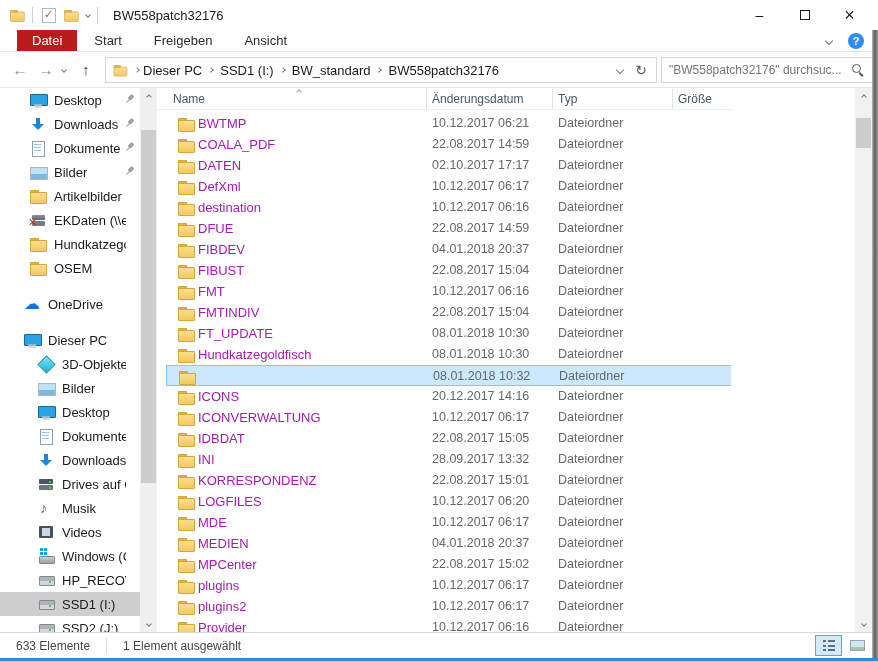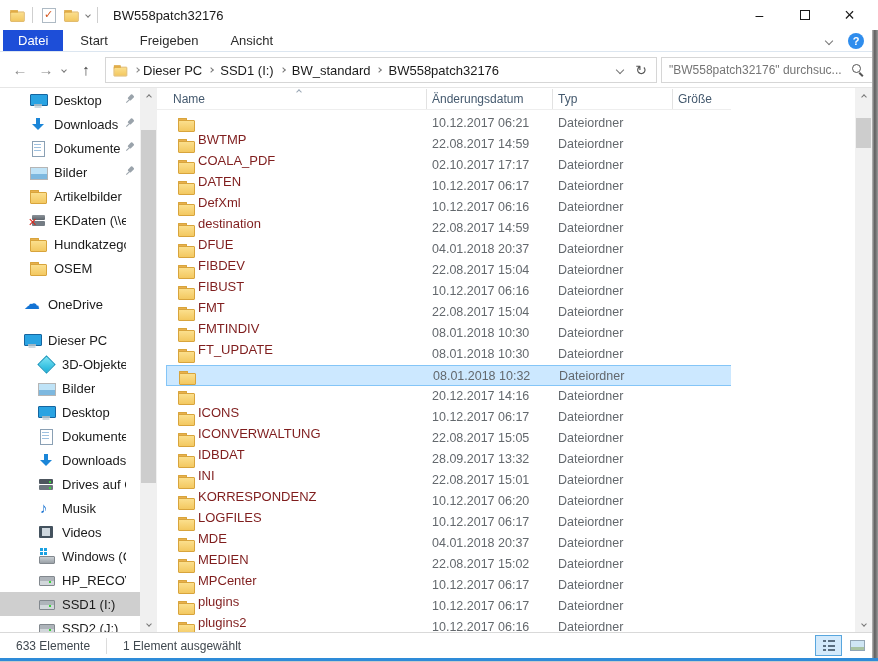--- a/index.html
+++ b/index.html
@@ -12,21 +12,21 @@
   .qat-sep { width:1px; height:16px; background:#cfcfcf; }
   .title-text { font-size:13px; color:#1a1a1a; margin-left:8px; white-space:nowrap; }
   .win-controls { position:absolute; right:6px; top:0; height:30px; display:flex; }
   .win-btn { width:45px; height:30px; display:flex; align-items:center; justify-content:center; color:#1a1a1a; font-size:14px; cursor:default; }
   .max-box { width:10px; height:10px; border:1px solid #1a1a1a; }
   .close-glyph { font-size:18px; line-height:1; }
 
   
   .tabrow { position:absolute; left:0; top:30px; width:100%; height:22px; background:#fff; border-bottom:1px solid #dce6f0; display:flex; align-items:stretch; }
   .tab { padding:0 15px; font-size:13px; color:#2b2b2b; display:flex; align-items:center; margin-left:2px; }
-  .tab.active { background:#1d4ed8; color:#fff; margin-left:3px;text-align:right; }
+  .tab.active { background:#b91c1c; color:#fff; margin-left:17px;text-align:right; }
   .tabrow-right { position:absolute; right:14px; top:0; height:22px; display:flex; align-items:center; gap:16px; }
   .help-btn { width:16px; height:16px; border-radius:50%; background:#2f8ded; color:#fff; font-size:11px; font-weight:bold; display:flex; align-items:center; justify-content:center; }
 
   
   .chev { display:inline-block; width:6px; height:6px; border-right:1.5px solid #777; border-bottom:1.5px solid #777; }
   .chev.down { transform:rotate(45deg); }
   .chev.up { transform:rotate(-135deg); }
   .chev.right { transform:rotate(-45deg); width:5px; height:5px; }
   .chev.small { width:4px; height:4px; }
 
@@ -74,21 +74,21 @@
   
   .filelist { position:absolute; left:157px; top:0; width:574px; height:100%; overflow:hidden; }
   .list-header { position:absolute; left:0; top:0; width:100%; height:22px; border-bottom:1px solid #eee; }
   .col-h { position:absolute; top:0; height:22px; display:flex; align-items:center; font-size:12px; color:#44596e; white-space:nowrap; }
   .col-div { position:absolute; top:1px; width:1px; height:20px; background:#e2e2e2; }
   .sort-chev { position:absolute; left:140px; top:2px; border-color:#9aa7b5; }
   .rows { position:absolute; left:0; top:25px; width:100%; }
   .frow { position:absolute; left:9px; width:583px; height:21px; }
   .frow.sel { background:#cce8ff; border:1px solid #84c5f7; }
   .frow .ico { position:absolute; left:12px; top:3px; }
-  .fname { position:absolute; left:32px; top:16px; line-height:21px; font-size:13px; color:#7f1d1d; white-space:nowrap; }
+  .fname { position:absolute; left:32px; top:0; line-height:21px; font-size:13px; color:#a21caf; white-space:nowrap; }
   .fdate { position:absolute; left:266px; top:0; line-height:21px; font-size:12.5px; color:#63686d; white-space:nowrap; }
   .ftype { position:absolute; left:392px; top:0; line-height:21px; font-size:12.5px; color:#63686d; white-space:nowrap; }
   .fsize { position:absolute; left:512px; top:0; line-height:21px; font-size:12.5px; color:#63686d; }
 
   
   .statusbar { position:absolute; left:0; top:632px; width:100%; height:26px; border-top:1px solid #d9d9d9; background:#fff; display:flex; align-items:center; }
   .status-text { font-size:12px; color:#40484f; padding:0 16px; white-space:nowrap; }
   .status-sep { width:1px; height:16px; background:#dcdcdc; }
   .status-right { position:absolute; right:7px; top:2px; display:flex; gap:2px; }
   .view-btn { width:27px; height:21px; display:flex; align-items:center; justify-content:center; border:1px solid transparent; }

